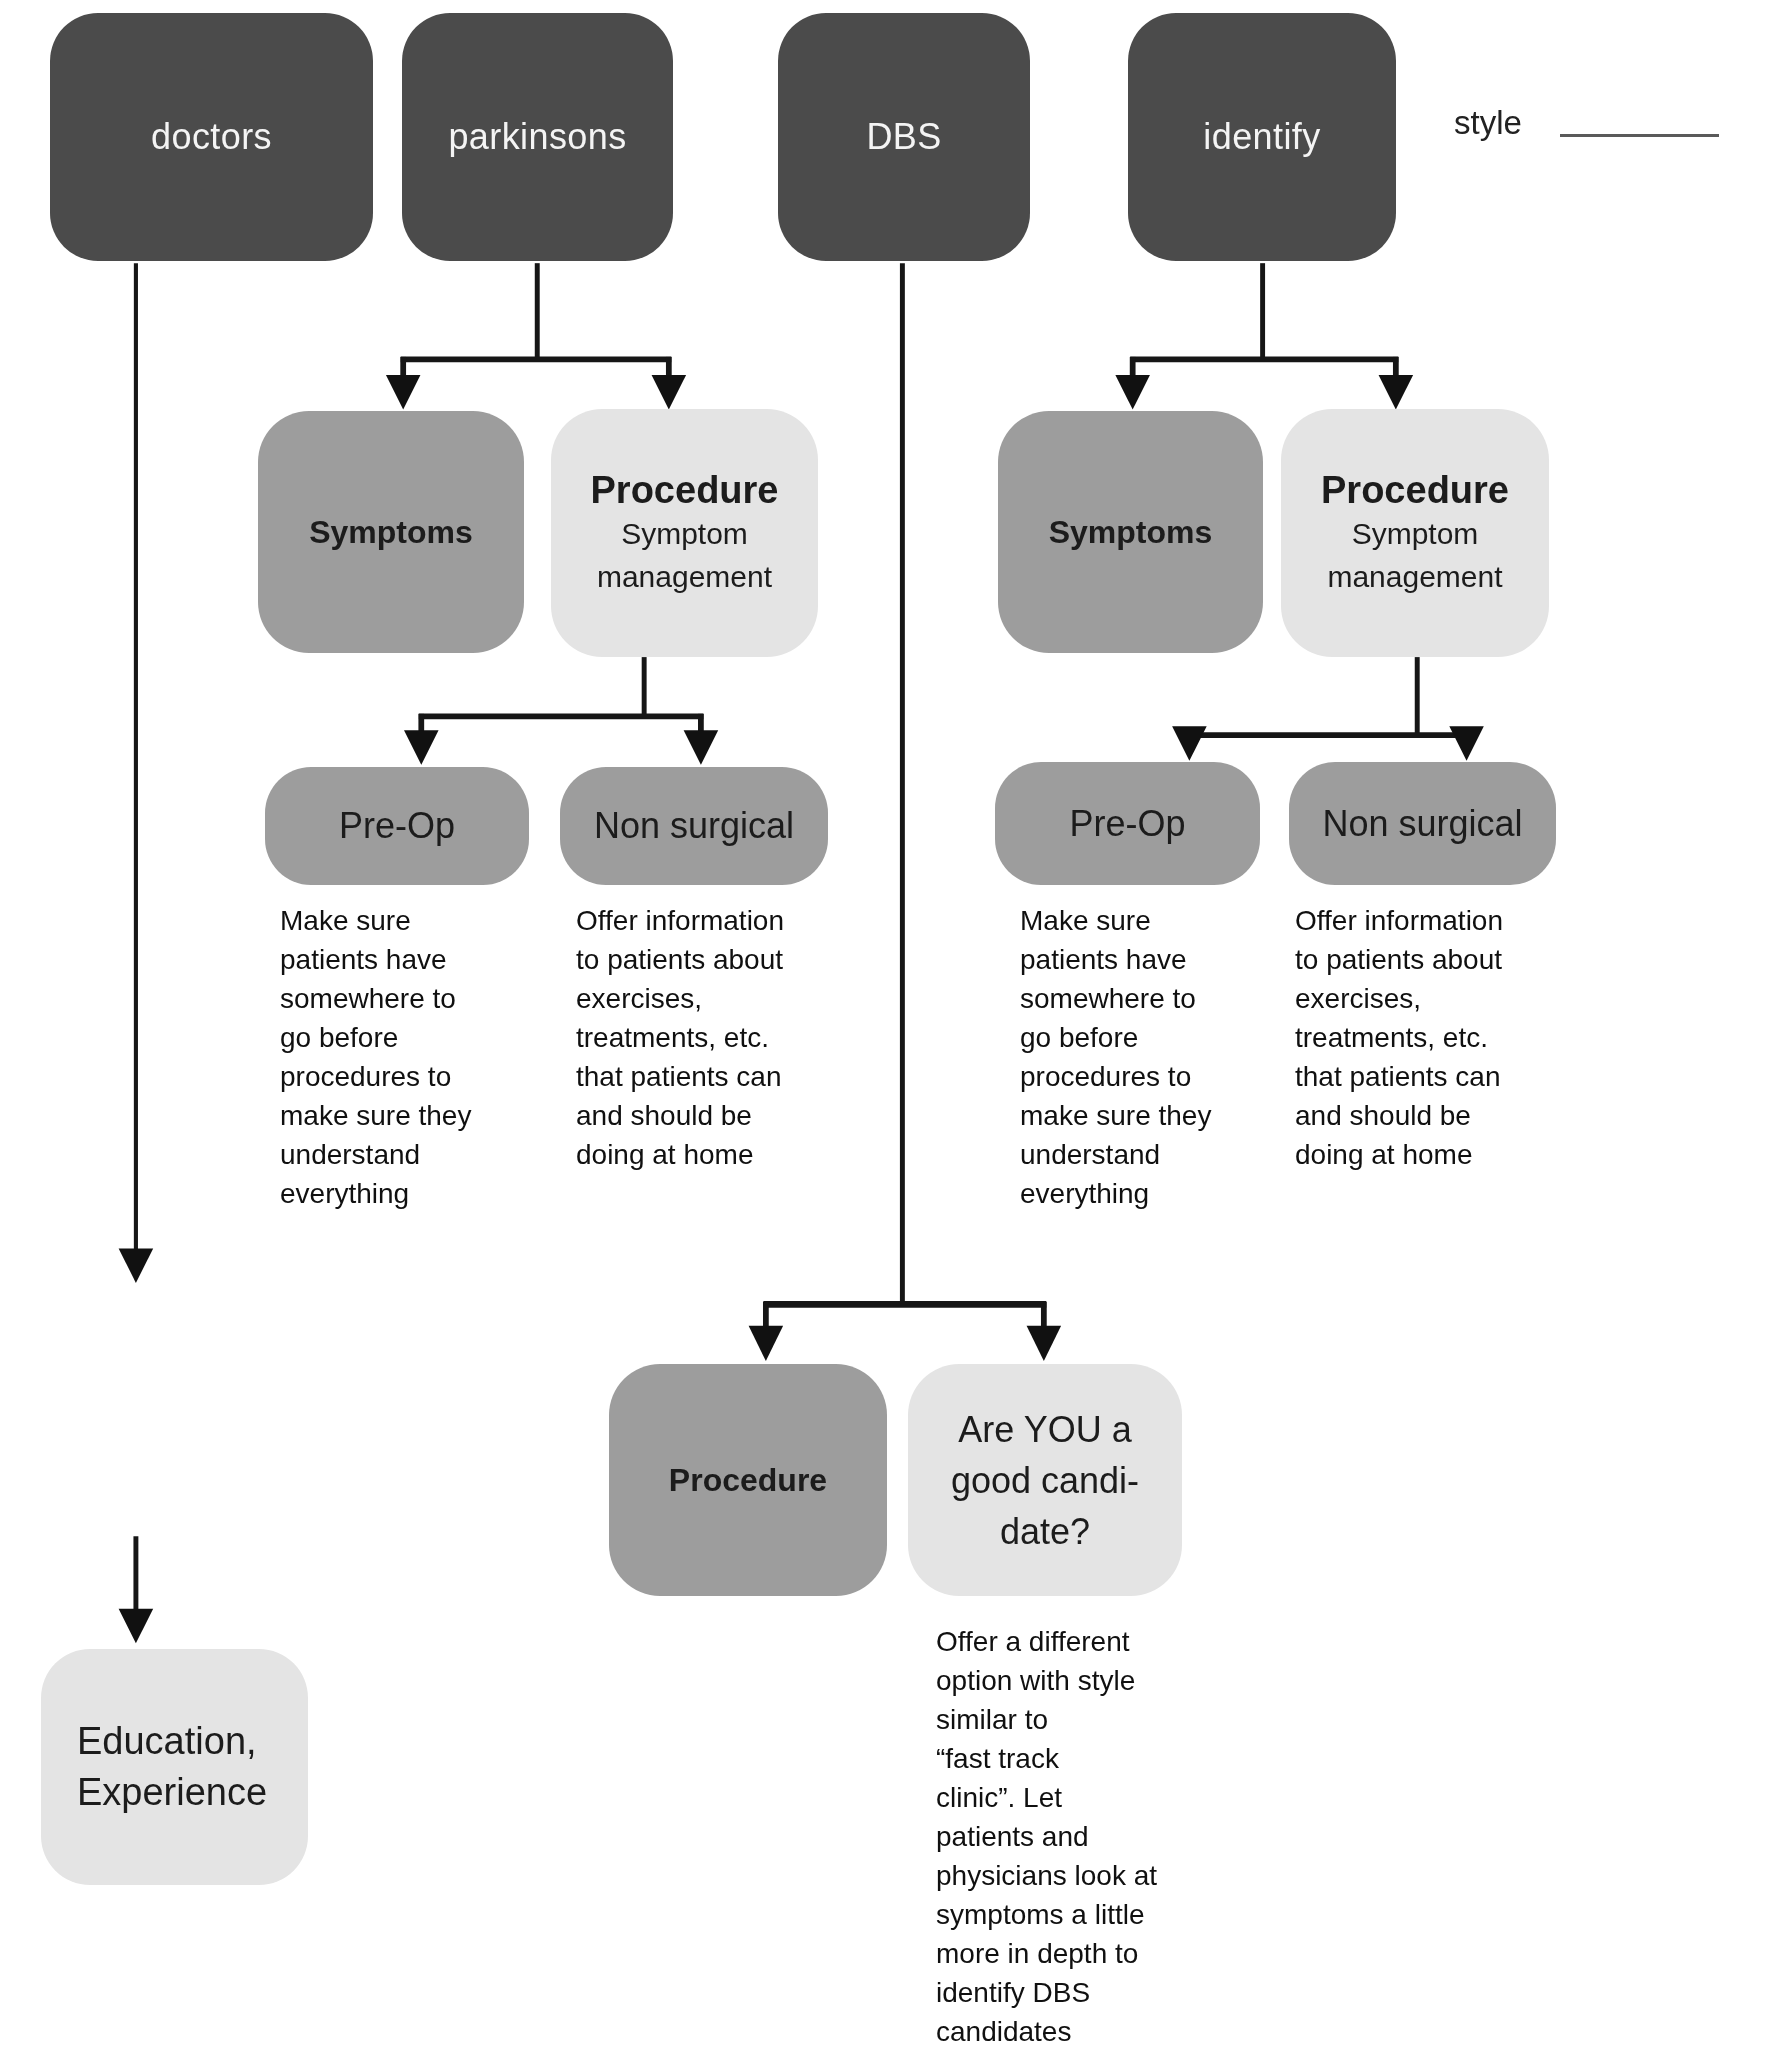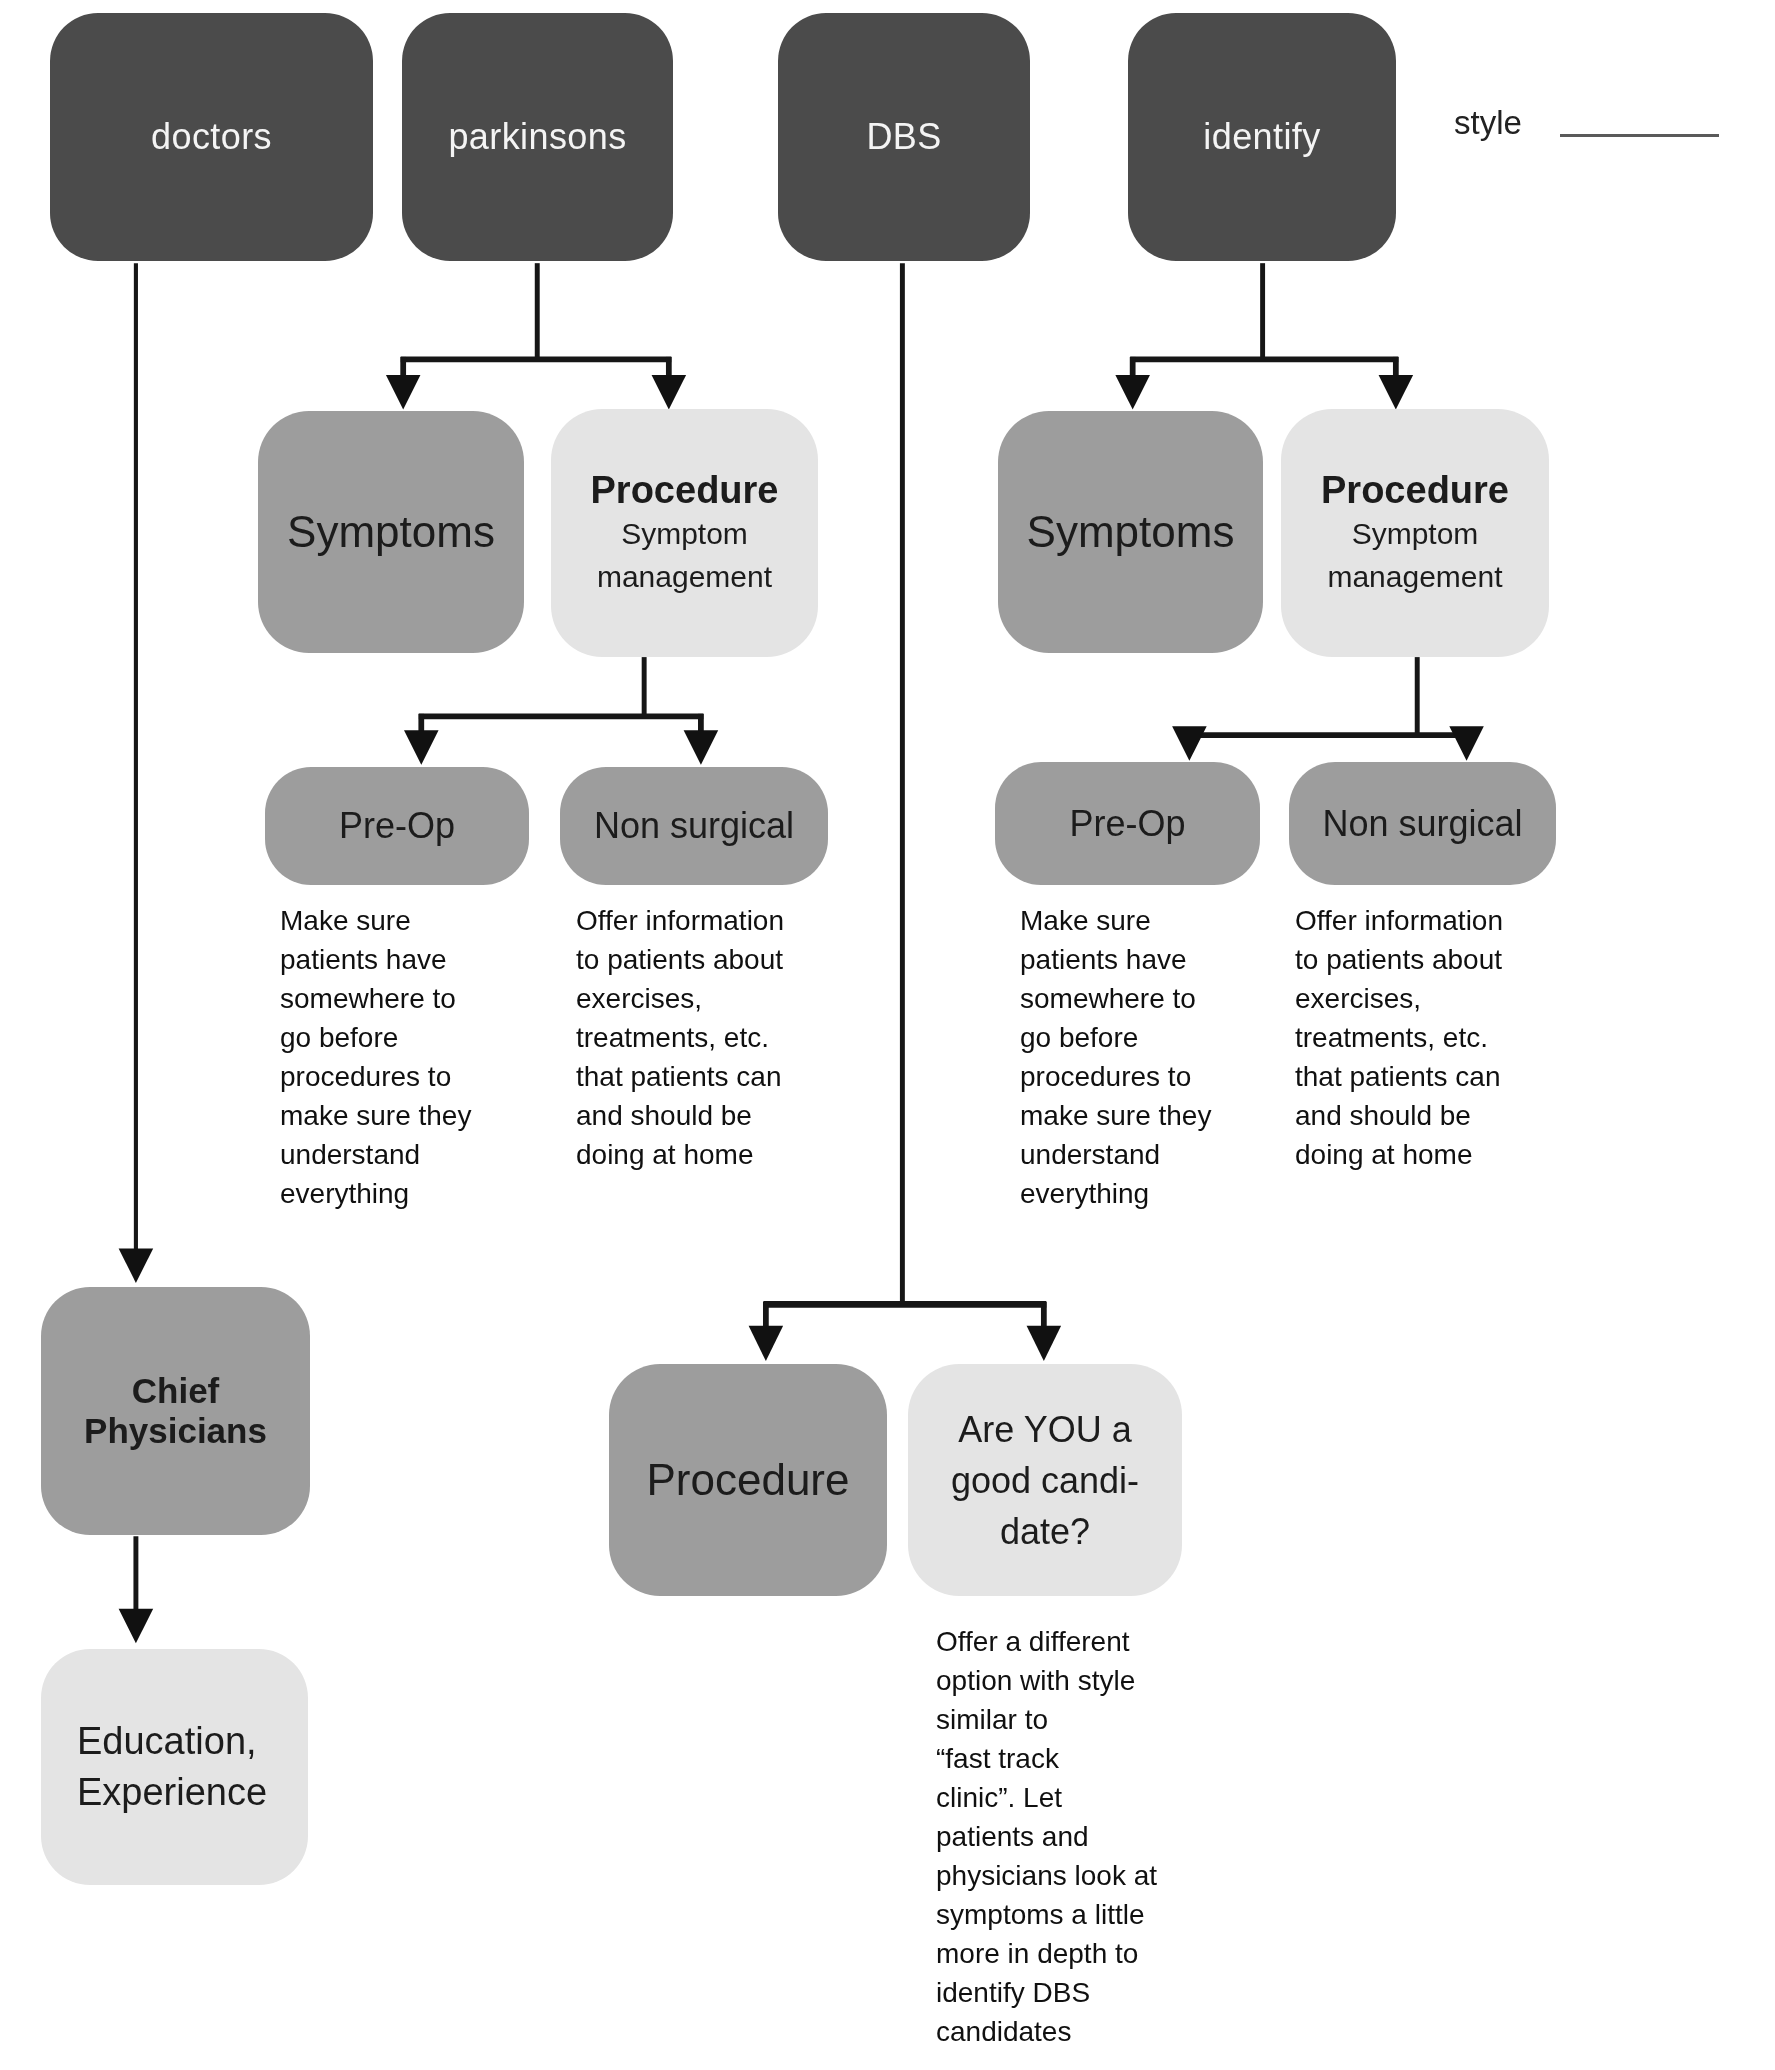--- a/index.html
+++ b/index.html
@@ -14,21 +14,21 @@
   #connectors line{stroke:#161616;}
   #connectors polygon{fill:#111111;}
   .box{
     position:absolute;z-index:1;
     display:flex;flex-direction:column;align-items:center;justify-content:center;
     text-align:center;box-sizing:border-box;
   }
   .dark{background:#4b4b4b;color:#f4f4f4;border-radius:48px;font-size:36px;letter-spacing:0.4px;}
   .med{background:#9d9d9d;color:#1c1c1c;border-radius:51px;}
   .light{background:#e4e4e4;color:#1c1c1c;border-radius:51px;}
-  .big-label{font-size:44px;font-weight:400;}
+  .big-label{font-size:32px;font-weight:700;}
   .pill{font-size:36px;font-weight:500;border-radius:46px;}
   .proc-title{font-size:38px;font-weight:600;line-height:44px;}
   .proc-sub{font-size:30px;font-weight:400;line-height:43px;white-space:pre-line;}
   .note{
     position:absolute;z-index:1;
     font-size:28px;line-height:39px;color:#101010;
     white-space:pre-line;text-align:left;
   }
   .search-label{position:absolute;z-index:1;font-size:33px;color:#222;}
   .search-line{position:absolute;z-index:1;height:3.3px;background:#5a5a5a;}
@@ -168,23 +168,20 @@
 understand
 everything</div>
   <div class="note" style="left:1295px;top:901px;width:263px;">Offer information
 to patients about
 exercises,
 treatments, etc.
 that patients can
 and should be
 doing at home</div>
 
-  <div class="box med chief-label" style="left:41px;top:1287px;width:269px;height:248px;border-radius:49px;">
-    <span>Chief Physicians</span>
-  </div>
   <div class="box light edu" style="left:41px;top:1649px;width:267px;height:236px;border-radius:49px;">
     <span style="white-space:pre-line;">Education,
 Experience</span>
   </div>
 
   <div class="box med big-label" style="left:609px;top:1364px;width:278px;height:232px;">
     <span>Procedure</span>
   </div>
   <div class="box light areyou-label" style="left:900px;top:1364px;width:274px;height:232px;">
     <span style="white-space:pre-line;">Are YOU a

